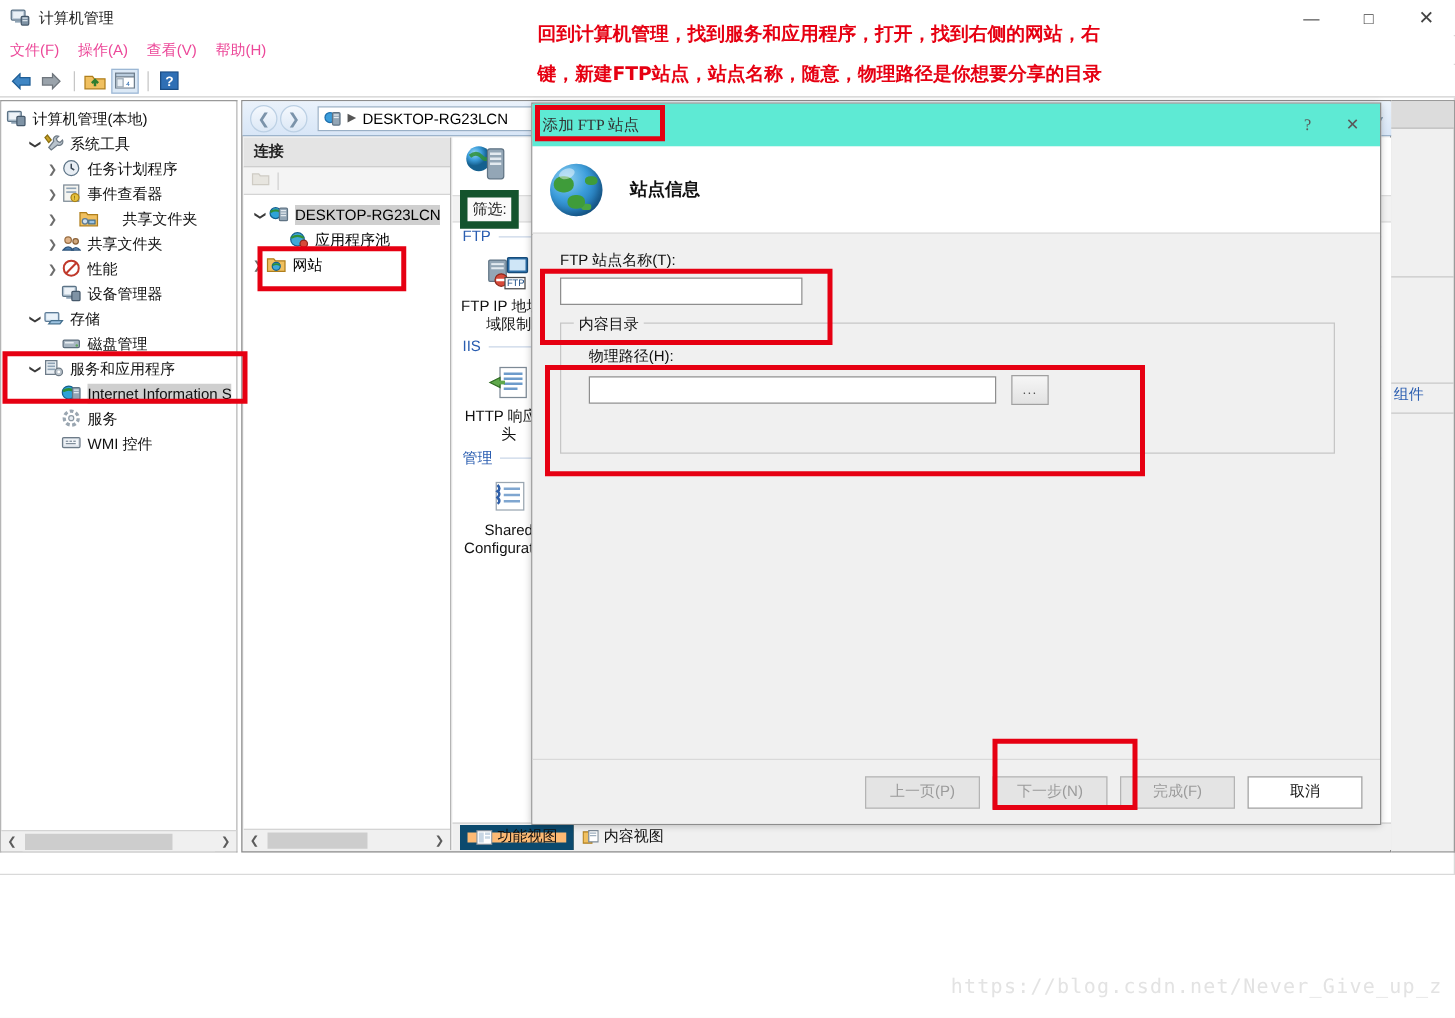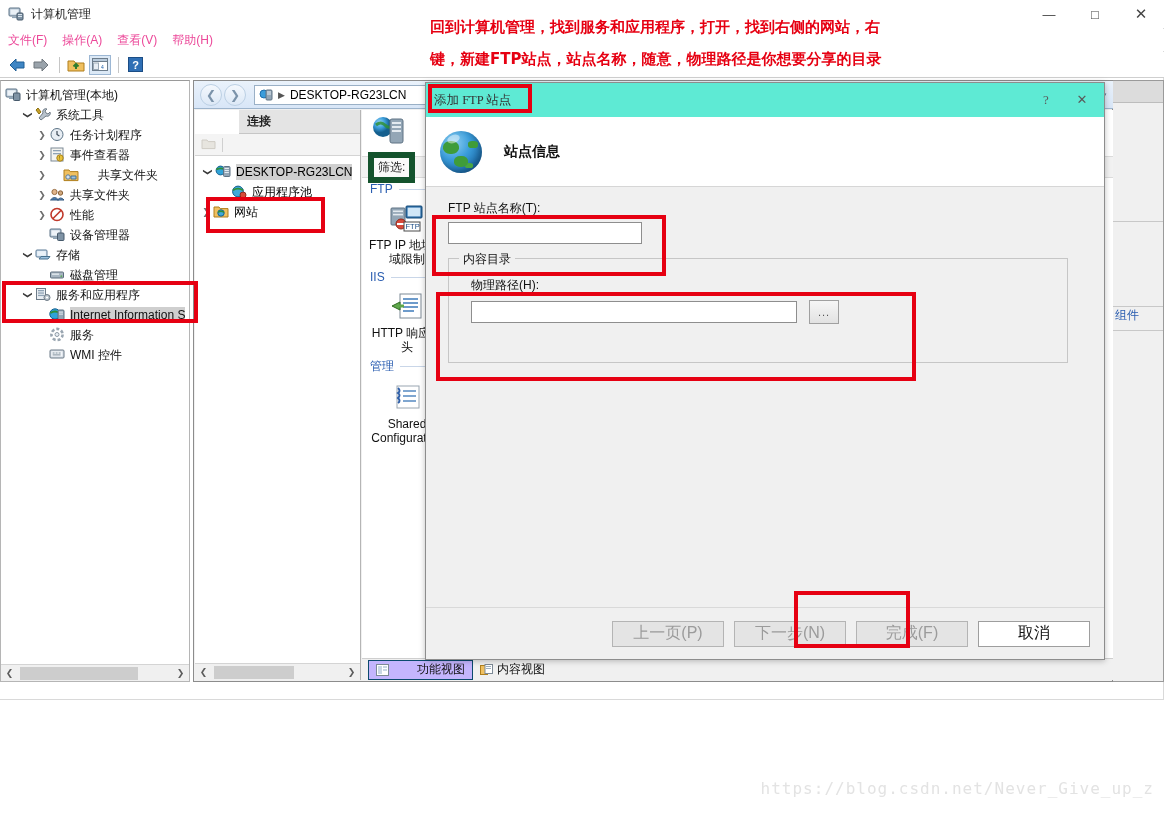--- a/index.html
+++ b/index.html
@@ -88,21 +88,21 @@
   }
   .addr-sep { margin:0 5px; color:#555; font-size:9px; }
   .iis-help { position:absolute; right:6px; top:4px; display:flex; align-items:center; }
 
   .iis-connpanel {
     position:absolute; left:1px; top:29px; width:166px; height:570px;
     background:#fff; border-right:1px solid #b5b5b5;
   }
   .conn-header {
     height:24px; background:#e4e4e4; border-bottom:1px solid #c6c6c6;
-    display:flex; align-items:center; padding-left:8px; font-size:12px; font-weight:bold; color:#222;margin-left:44px;
+    display:flex; align-items:center; padding-left:8px; font-size:12px; font-weight:bold; color:#222;
   }
   .conn-toolbar {
     height:22px; background:#f4f4f4; border-bottom:1px solid #d4d4d4;
     display:flex; align-items:center; padding-left:6px;
   }
   .conn-tree { padding-top:6px; font-size:12px; }
 
   .iis-center {
     position:absolute; left:168px; top:29px; width:751px; height:570px;
     background:#fff;
@@ -119,21 +119,21 @@
   .featcell { width:82px; text-align:center; padding-top:4px; }
   .featcell .ico { height:34px; display:flex; align-items:center; justify-content:center; }
   .featcell .cap { font-size:12px; color:#111; line-height:14px; padding-top:2px;}
 
   .iis-tabs {
     position:absolute; left:168px; bottom:1px; width:751px; height:22px;
     background:#f0f0f0; border-top:1px solid #cfcfcf; display:flex; align-items:center;
     padding-left:6px;
   }
   .iis-tab { display:flex; align-items:center; height:20px; padding:0 7px; font-size:12px; color:#111;}
-  .iis-tab.active { border:1px solid #0c4a6e; background:#c4b5fd;gap:24px; }
+  .iis-tab.active { border:6px solid #0c4a6e; background:#fdba74; }
 
   
   .right-panel {
     position:absolute; left:1113px; top:80px; width:51px; height:602px;
     background:#f0f0f0; border:1px solid #9a9a9a; border-left:none;
   }
   .rp-hdr { height:22px; background:#dcdcdc; border-bottom:1px solid #bdbdbd;}
   .rp-row { height:1px; background:#c8c8c8; }
   .rp-text { font-size:12px; color:#2a5db0; padding-left:2px; }
 
@@ -181,21 +181,21 @@
     width:30px; height:24px; background:linear-gradient(#f6f6f6,#e2e2e2);
     border:1px solid #a0a0a0; display:flex; align-items:center; justify-content:center;
     font-size:11px; color:#555; letter-spacing:1px;
   }
   .dlg-footer {
     position:absolute; left:0; bottom:0; width:678px; height:52px; background:#f0f0f0;
     border-top:1px solid #d9d9d9; display:flex; align-items:center; justify-content:flex-end;
     padding-right:14px;
   }
   .btn {
-    width:112px; height:26px; margin-left:10px; font-size:16px;
+    width:92px; height:26px; margin-left:10px; font-size:12px;
     display:flex; align-items:center; justify-content:center;
     border:1px solid #b4b4b4; background:#e4e4e4; color:#9b9b9b;
   }
   .btn.enabled { background:#ffffff; border:1px solid #9e9e9e; color:#111; }
 
   
   .redbox { position:absolute; border:4px solid #e60012; pointer-events:none; }
   .redtext {
     position:absolute; color:#e60012; font-weight:bold; font-size:15px;
     font-family:"DejaVu Sans","Liberation Sans",sans-serif; white-space:nowrap;

